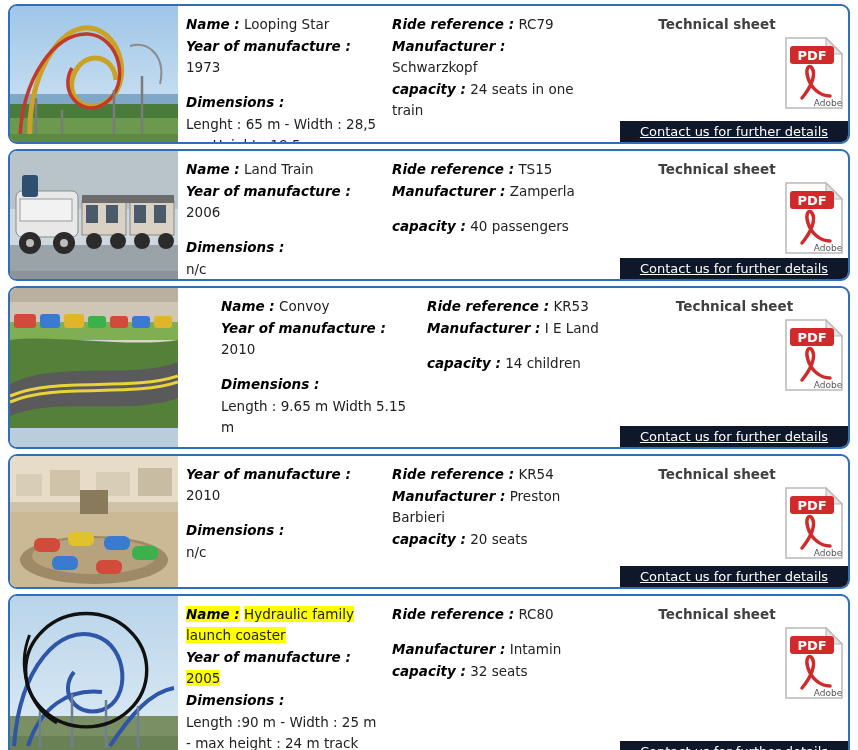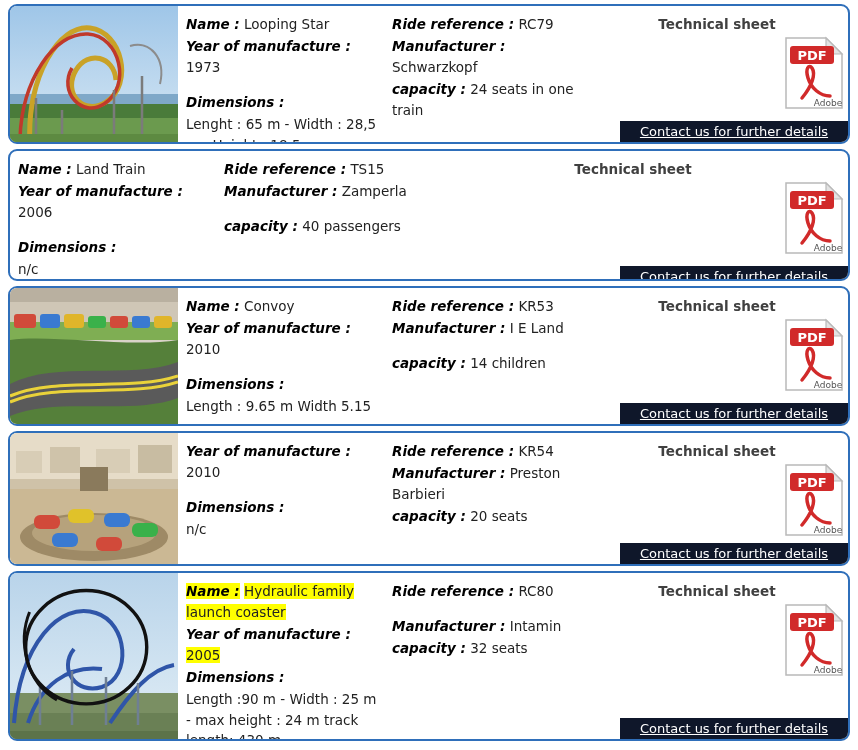--- a/index.html
+++ b/index.html
@@ -215,21 +215,21 @@
             </svg>
           </div>
         </div>
       </div>
       <div class="contact-bar">
         <span class="contact-link">Contact us for further details</span>
       </div>
     </div>
   </div>
 
-  <div class="card" style="height:132px;flex-direction:column;">
+  <div class="card" style="height:132px;">
     <div class="card-photo">
       <div class="photo-inner">
         <svg viewBox="0 0 168 132" preserveAspectRatio="none" width="168" height="132">
           <rect width="168" height="132" fill="#cfd8dc"></rect>
           <rect y="0" width="168" height="58" fill="#b9c4ca"></rect>
           <rect y="94" width="168" height="38" fill="#9aa3a8"></rect>
           <g>
             <rect x="6" y="40" width="62" height="46" rx="6" fill="#e8e8e8" stroke="#8a8a8a"></rect>
             <rect x="12" y="24" width="16" height="22" rx="3" fill="#2f4f6f"></rect>
             <rect x="10" y="48" width="52" height="22" fill="#f2f2f2" stroke="#9a9a9a"></rect>
@@ -302,21 +302,21 @@
             </svg>
           </div>
         </div>
       </div>
       <div class="contact-bar">
         <span class="contact-link">Contact us for further details</span>
       </div>
     </div>
   </div>
 
-  <div class="card" style="height:140px;">
+  <div class="card" style="height:163px;gap:35px;">
     <div class="card-photo">
       <div class="photo-inner">
         <svg viewBox="0 0 168 140" preserveAspectRatio="none" width="168" height="140">
           <rect width="168" height="140" fill="#d9d3c8"></rect>
           <rect y="0" width="168" height="34" fill="#cfc6b6"></rect>
           <rect y="34" width="168" height="18" fill="#7fae53"></rect>
           <path d="M0 52 C40 46 120 60 168 52 L168 140 L0 140 Z" fill="#55803a"></path>
           <path d="M0 96 C46 72 120 92 168 74 L168 110 C120 128 46 108 0 128 Z" fill="#5a5a5a"></path>
           <path d="M0 108 C46 88 120 104 168 88" stroke="#e9d23a" stroke-width="3" fill="none"></path>
           <path d="M0 114 C46 94 120 110 168 94" stroke="#e9d23a" stroke-width="3" fill="none"></path>

